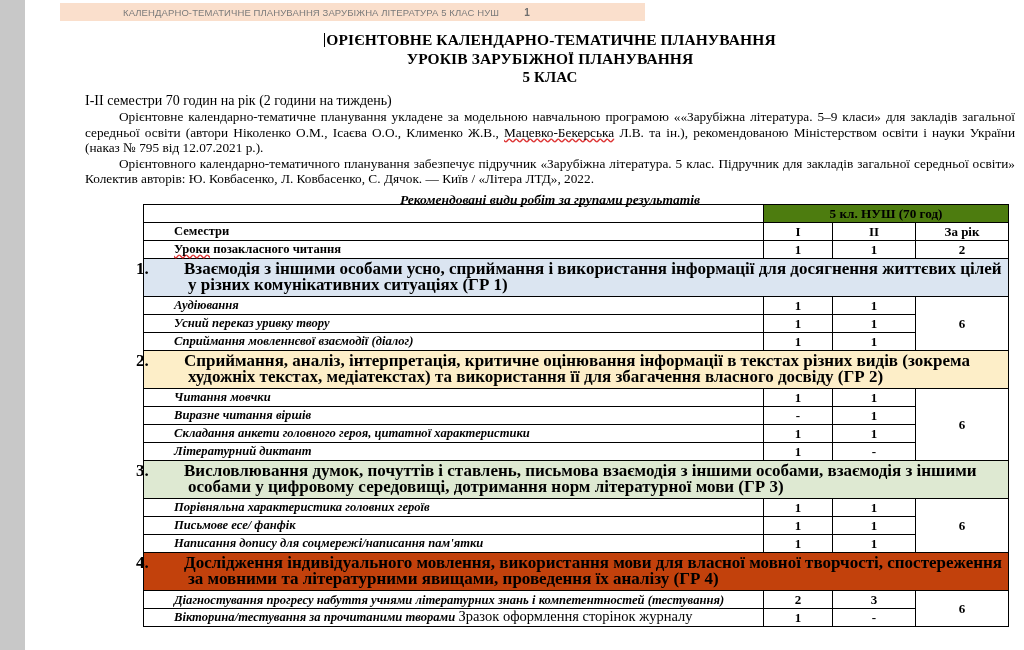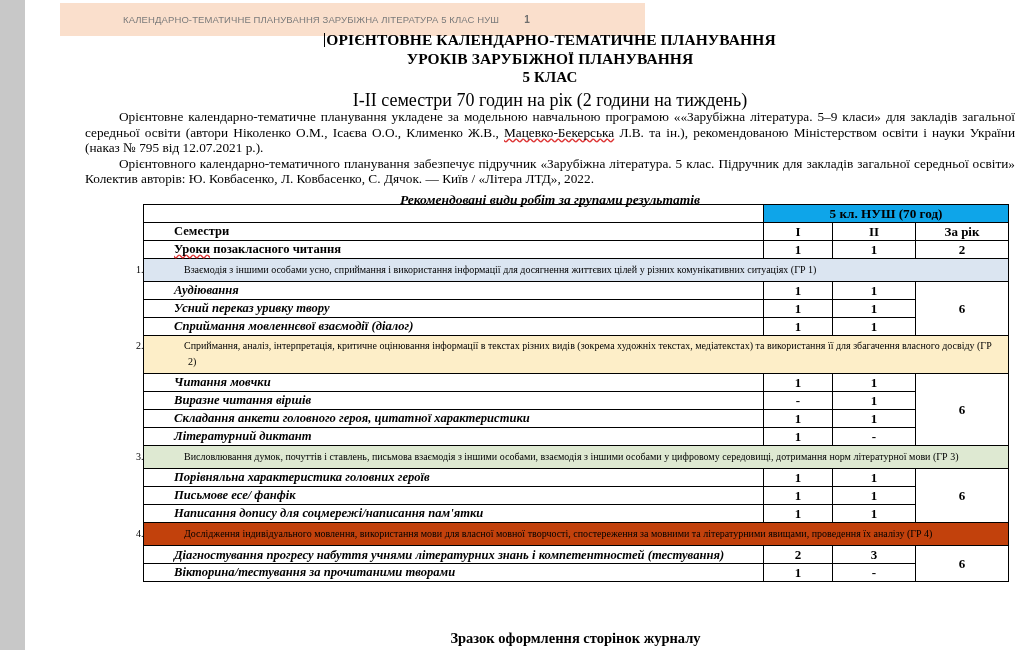--- a/index.html
+++ b/index.html
@@ -14,21 +14,21 @@
   .page {
     position: absolute;
     left: 25px; top: 0; right: 0; bottom: 0;
     background: #ffffff;
   }
 
   
   .header-bar {
     position: absolute;
     left: 35px; top: 3px;
-    width: 585px; height: 33px;
+    width: 585px; height: 18px;
     background: #fadfcc;
     display: flex;
     align-items: center;
   }
   .header-bar .ht {
     font-family: "Liberation Sans", sans-serif;
     font-size: 9.5px;
     letter-spacing: 0.1px;
     color: #7b7b7b;
     white-space: nowrap;
@@ -60,22 +60,21 @@
     text-align: center;
     font-size: 15.5px;
     font-weight: bold;
     line-height: 19px;
     letter-spacing: 0.1px;
   }
   h1.t3 { font-size: 15px; }
 
   .subline {
     margin: 5px 0 0 0;
-    text-align: center;
-    font-size: 18px;
+    font-size: 14px;
     line-height: 17px;
   }
 
   p.para {
     margin: 0;
     font-size: 13.3px;
     line-height: 15.5px;
     text-align: justify;
     text-indent: 34px;
     hyphens: none;
@@ -110,49 +109,49 @@
     vertical-align: middle;
     height: 17px;
   }
   .c-label { padding-left: 30px !important; }
   .c-num {
     text-align: center;
     font-weight: bold;
     font-size: 13px;
   }
   .hdr-gray {
-    background: #0ea5e9;
+    background: #4d7c0f;
     text-align: center;
     font-weight: bold;
     font-size: 13.2px;
   }
   .bold { font-weight: bold; }
   .ital { font-style: italic; font-weight: bold; }
   .grp {
-    font-weight: normal;
-    font-size: 10px;
+    font-weight: bold;
+    font-size: 17px;
     line-height: 16px;
     padding: 2px 6px 3px 18px !important;
     margin-top: 48px;
   }
   .grp .num { display: inline-block; width: 22px; }
   .grp .body { display: inline; }
   .grp-wrap { display: block; padding-left: 26px; text-indent: -26px; }
   .g1 { background: #dbe5f1; }
   .g2 { background: #fdeec8; }
   .g3 { background: #dee9d2; }
   .g4 { background: #c2410c; }
 
   .footcap {
     position: absolute;
-    left: 118px; top: 630px;
+    left: 118px; top: 608px;
     width: 865px;
     text-align: center;
     font-size: 14.5px;
-    font-weight: bold;
+    font-weight: normal;
   }
 </style>
 </head>
 <body>
 
 <div id="app">
   <div class="page">
 
     <div class="header-bar">
       <span class="ht">КАЛЕНДАРНО-ТЕМАТИЧНЕ ПЛАНУВАННЯ ЗАРУБІЖНА ЛІТЕРАТУРА 5 КЛАС НУШ</span>

